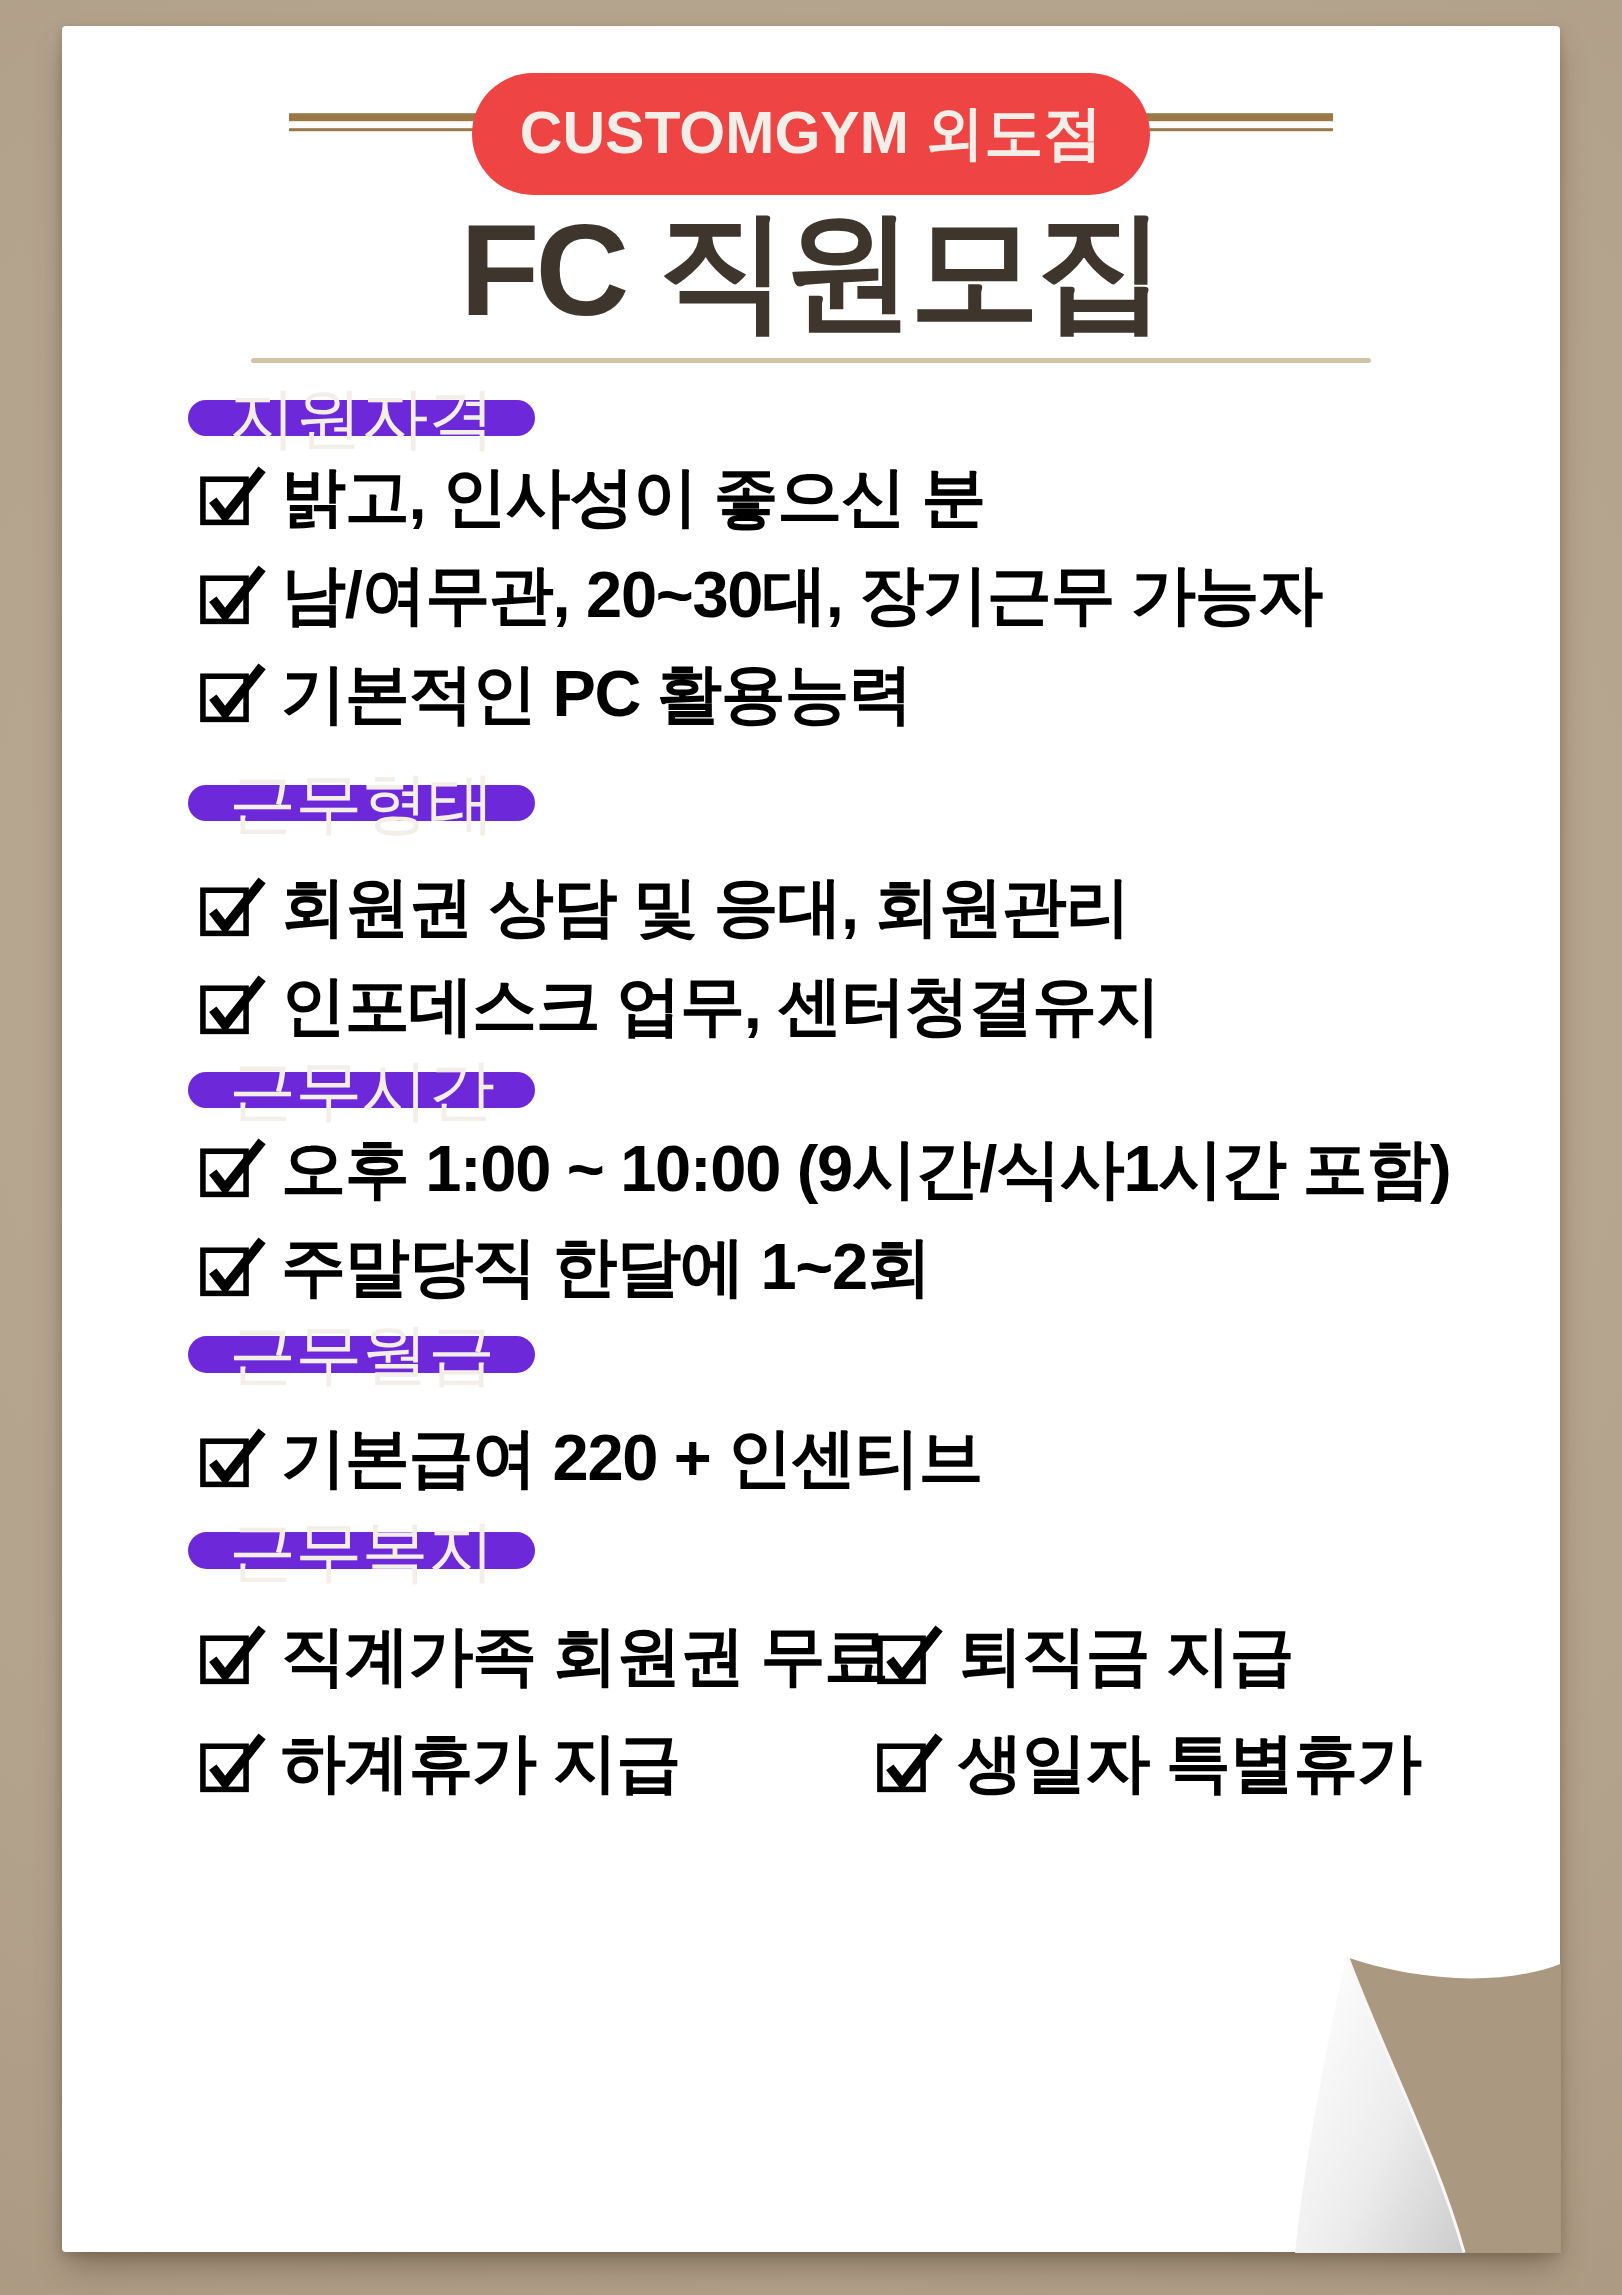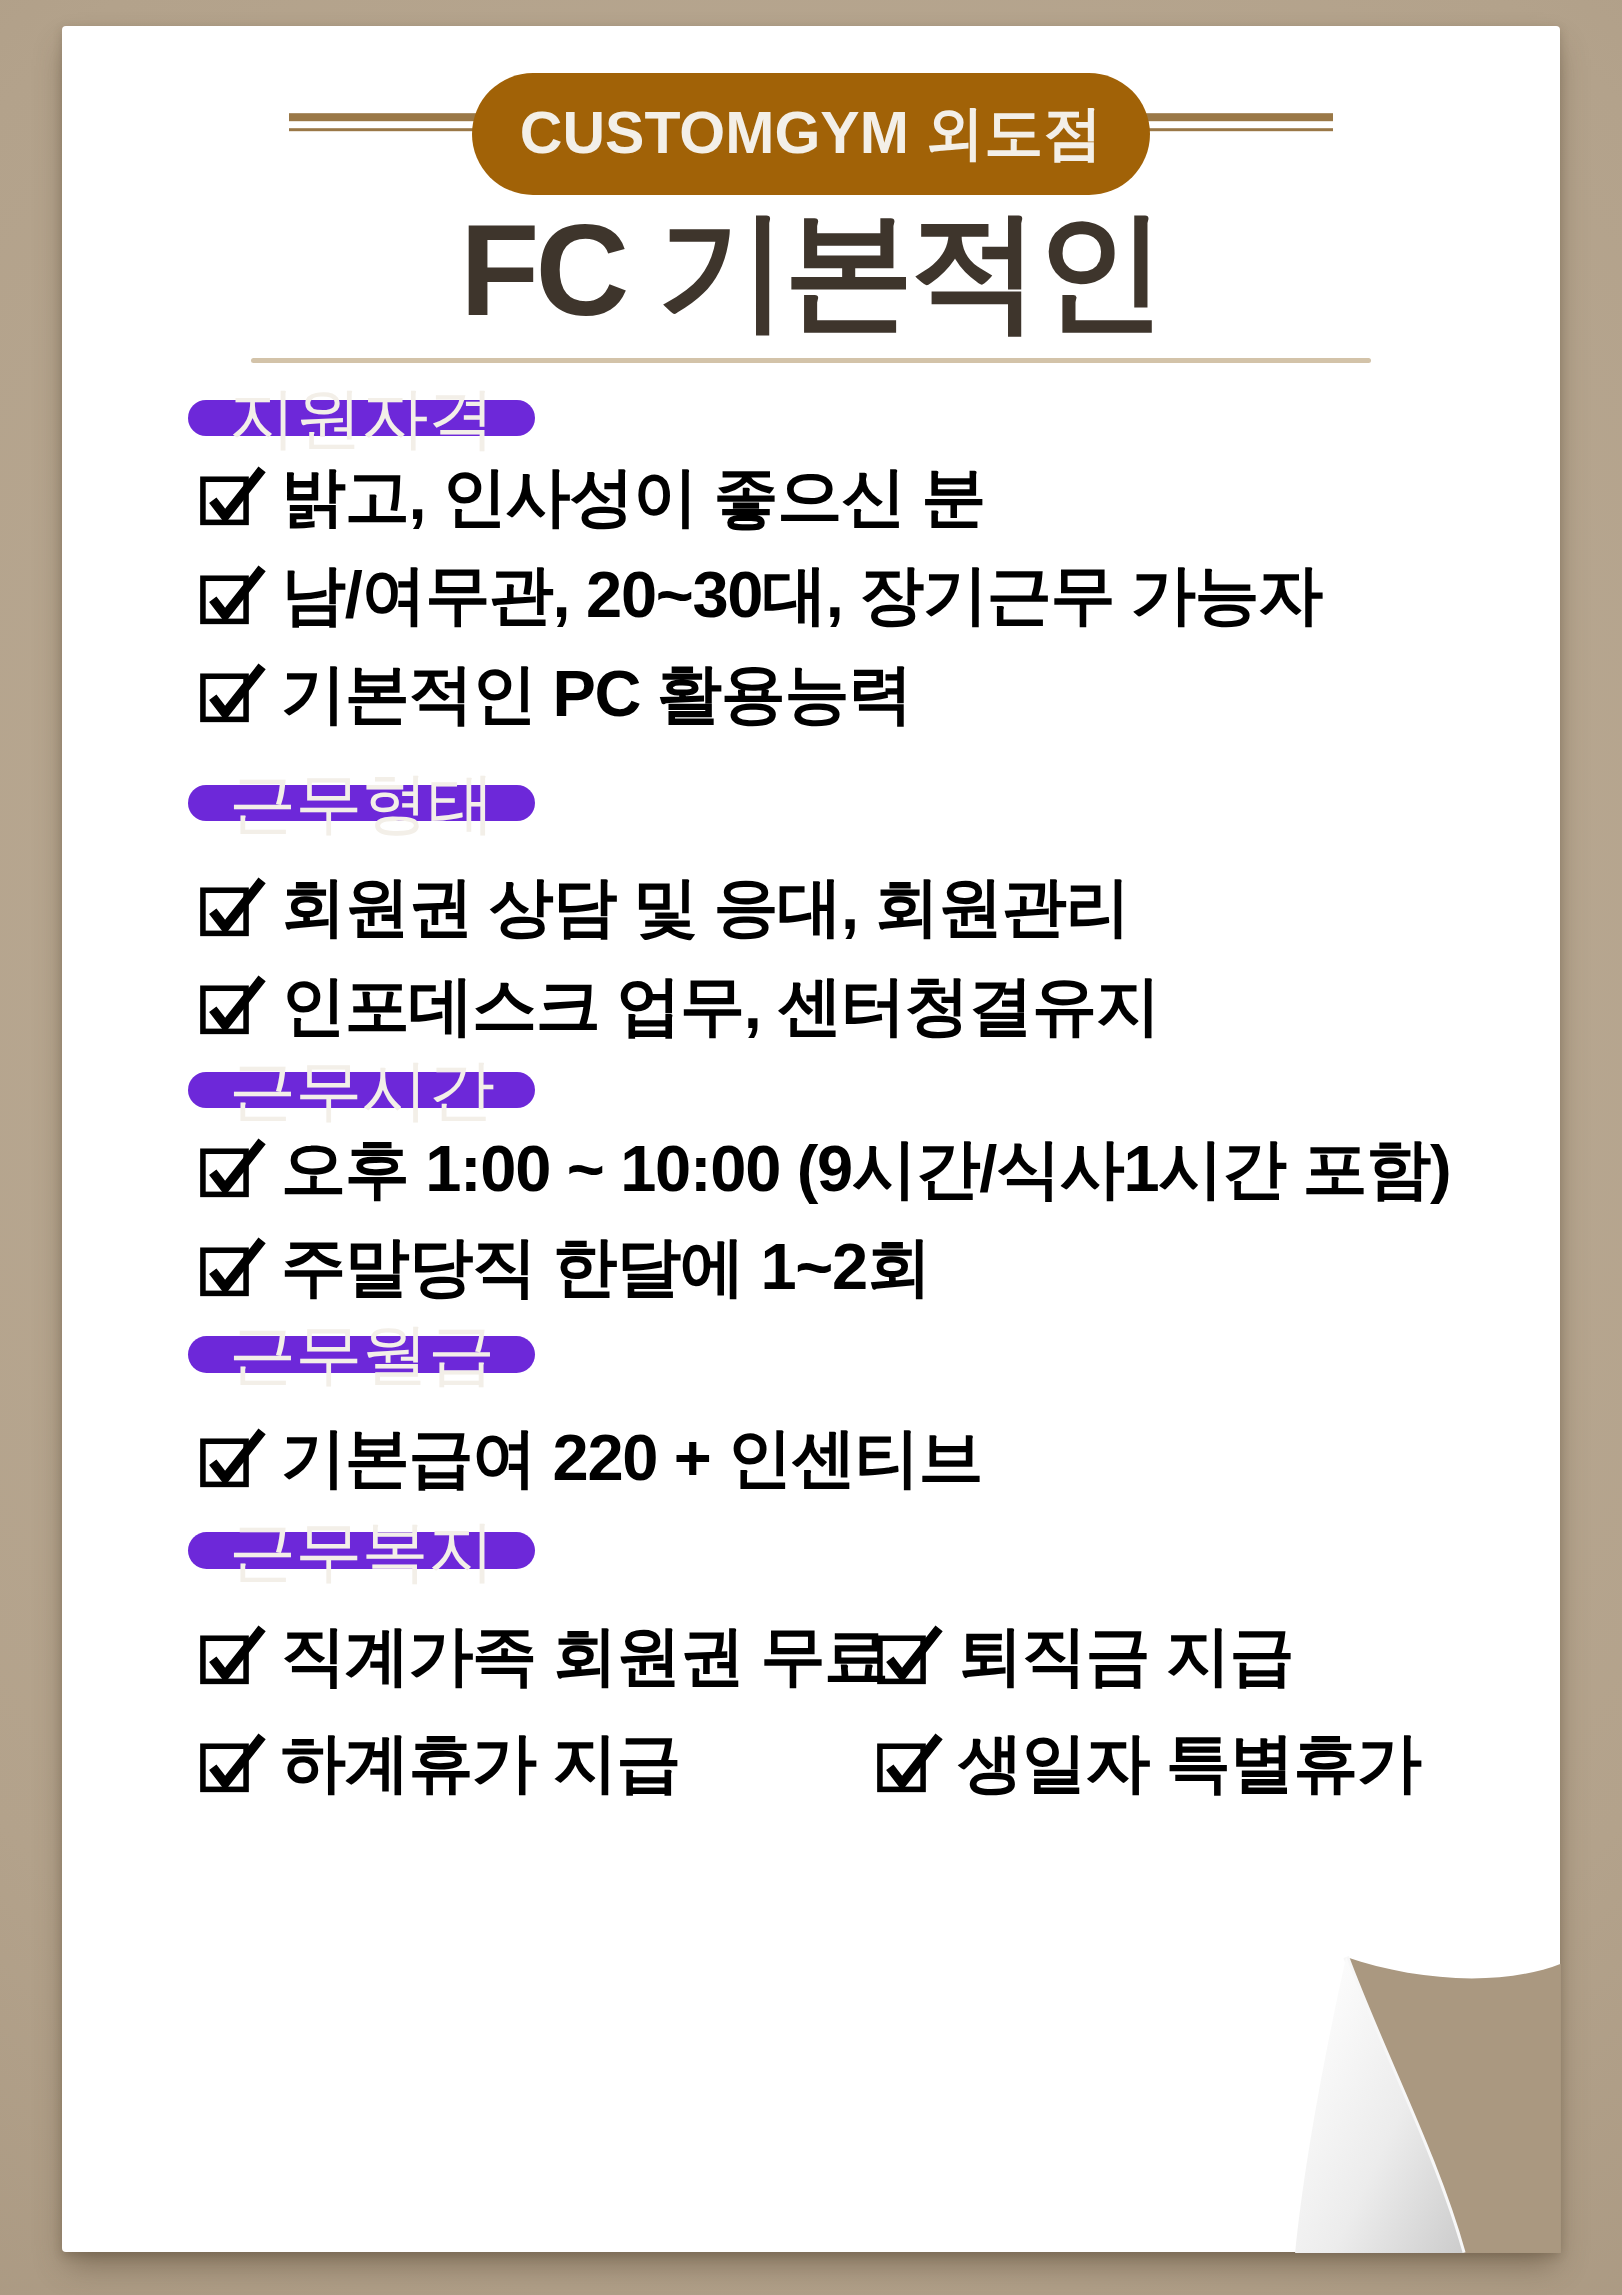--- a/index.html
+++ b/index.html
@@ -14,21 +14,21 @@
     box-shadow:0 17px 30px -5.2px rgba(70,55,35,.45), 0 3.9px 9.2px rgba(70,55,35,.22);
   }
   
   .header{display:flex;align-items:center;justify-content:center;padding-top:47px;}
   .rule{width:200px;display:flex;flex-direction:column;gap:7.2px;transform:translateY(-11.8px);}
   .rule .bar-thick{height:7.9px;background:#9a7847;}
   .rule .bar-thin{height:3.3px;background:#9a7847;}
   .rule.left{margin-right:-17px;}
   .rule.right{margin-left:-17px;}
   .brand-badge{
-    position:relative;z-index:2;background:#a16207;color:#f3efe8;
+    position:relative;z-index:2;background:#ef4444;color:#f3efe8;
     font-weight:bold;font-size:59px;letter-spacing:0px;
     padding:21px 48px;border-radius:62px;white-space:nowrap;
   }
   .page-title{
     text-align:center;font-weight:bold;font-size:130px;line-height:1.12;
     letter-spacing:-3.9px;color:#3e352c;margin-top:2.6px;white-space:nowrap;
   }
   .title-divider{width:1120px;height:5.2px;background:#d3c3a9;border-radius:2.6px;margin:14.4px auto 0 auto;}
   
   .section-pill{
@@ -67,21 +67,21 @@
       <div class="bar-thick"></div>
       <div class="bar-thin"></div>
     </div>
     <div class="brand-badge">CUSTOMGYM 외도점</div>
     <div class="rule right">
       <div class="bar-thick"></div>
       <div class="bar-thin"></div>
     </div>
   </div>
 
-  <div class="page-title">FC 기본적인</div>
+  <div class="page-title">FC 직원모집</div>
   <div class="title-divider"></div>
 
   <div class="pill-wrap s1"><span class="section-pill">지원자격</span></div>
   <div class="checklist">
     <div class="row">
       <svg class="chk" viewBox="0 0 112 100">
           <rect x="8" y="22" width="70" height="70"></rect>
           <path d="M24 56 L44 82 L104 6"></path>
         </svg>
       <span>밝고, 인사성이 좋으신 분</span>

